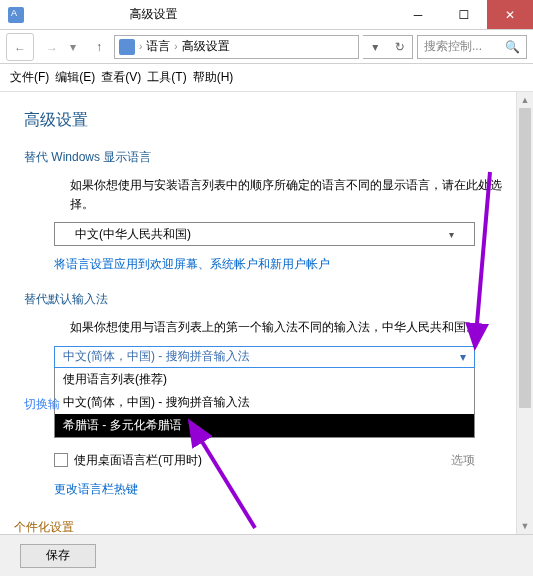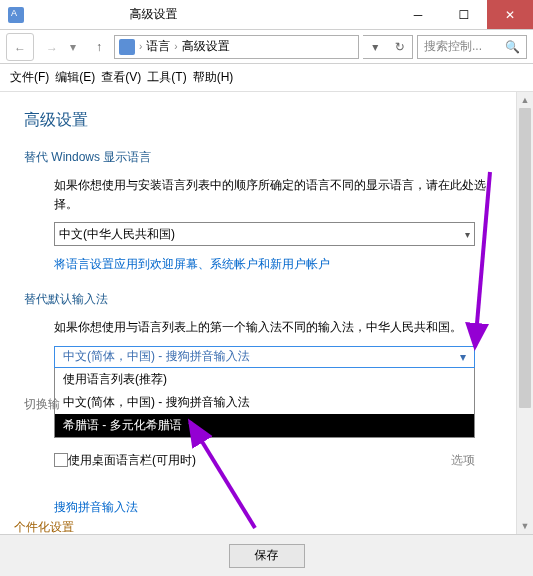--- a/index.html
+++ b/index.html
@@ -32,40 +32,40 @@
 .content { position: relative; height: 442px; overflow: hidden; }
 .scrollbar { position: absolute; right: 0; top: 0; width: 17px; height: 100%; background: #f0f0f0; border-left: 1px solid #e0e0e0; }
 .scroll-thumb { position: absolute; left: 2px; right: 2px; top: 16px; height: 300px; background: #ccc; border-radius: 1px; }
 .scroll-arrow { position: absolute; left: 0; right: 0; height: 16px; display: flex; align-items: center; justify-content: center; color: #888; font-size: 9px; }
 .scroll-arrow.up { top: 0; }
 .scroll-arrow.down { bottom: 0; }
 
 .inner { padding: 18px 28px 0 24px; }
 .page-title { font-size: 16px; color: #1e5a8e; margin-bottom: 18px; }
 .section-header { color: #1e5a8e; margin-bottom: 10px; }
-.section-desc { margin: 0 0 8px 30px; line-height: 1.6; }
-.combo { margin: 0 30px 10px 30px; height: 24px; border: 1px solid #888; display: flex; align-items: center; padding: 0 4px; justify-content: space-between; background: #fff; cursor: pointer; }
+.section-desc { margin: 0 0 8px 46px; line-height: 1.6; }
+.combo { margin: 0 30px 10px 30px; height: 24px; border: 1px solid #888; display: flex; align-items: center; padding: 0 20px; justify-content: space-between; background: #fff; cursor: pointer; }
 .combo .chev { color: #555; font-size: 10px; }
 .link { color: #0066cc; margin-left: 30px; display: inline-block; margin-bottom: 18px; cursor: pointer; }
 
 .dropdown-open { position: relative; margin: 0 30px; }
 .combo-selected { height: 22px; border: 1px solid #3a8de8; background: #fff; display: flex; align-items: center; padding: 0 8px; justify-content: space-between; color: #3a6db0; cursor: pointer; }
 .dropdown-list { background: #fff; border: 1px solid #888; border-top: none; }
 .dd-item { padding: 3px 8px; cursor: pointer; }
 .dd-item.highlighted { background: #000000; color: #fff; }
 
-.switch-label { position: absolute; left: 24px; top: 304px; color: #737373; }
+.switch-label { position: absolute; left: 24px; top: 304px; color: #3b82f6; }
 
-.checkbox-row { display: flex; align-items: center; margin: 14px 30px 24px 30px; }
+.checkbox-row { display: flex; align-items: center; margin: 14px 30px 6px 30px; gap: 6px; }
 .checkbox { width: 14px; height: 14px; border: 1px solid #888; background: #fff; cursor: pointer; }
 .options-link { margin-left: auto; color: #888; cursor: pointer; }
 
 .bottom-section { position: absolute; bottom: -2px; left: 14px; color: #a16207; }
 
-.footer { height: 42px; border-top: 1px solid #d0d0d0; background: #f0f0f0; display: flex; align-items: center; justify-content: center; padding: 0 20px; gap: 10px; }
+.footer { height: 42px; border-top: 1px solid #d0d0d0; background: #f0f0f0; display: flex; align-items: center; justify-content: flex-start; padding: 0 20px; gap: 10px; }
 .btn { min-width: 76px; height: 24px; border: 1px solid #adadad; background: #e8e8e8; cursor: pointer; }
 
 .arrow-annotation { position: absolute; pointer-events: none; }
 .arrow1 { stroke: #9400d3; stroke-width: 4; fill: #9400d3; }
 </style>
 </head>
 <body>
 
 <div class="titlebar">
   <div class="app-icon"></div>
@@ -138,21 +138,21 @@
         <div class="dd-item">中文(简体，中国) - 搜狗拼音输入法</div>
         <div class="dd-item highlighted">希腊语 - 多元化希腊语</div>
       </div>
     </div>
 
     <div class="checkbox-row">
       <div class="checkbox"></div>
       <span>使用桌面语言栏(可用时)</span>
       <span class="options-link">选项</span>
     </div>
-    <a class="link" style="margin-top:6px;">搜狗拼音输入法</a>
+    <a class="link" style="margin-top:6px;">更改语言栏热键</a>
 
   </div>
 
   <div class="switch-label">切换输</div>
   <div class="bottom-section">个件化设置</div>
 
   <svg class="arrow-annotation" style="left:0;top:0;width:520px;height:440px;">
     <defs>
       <marker id="ah" markerWidth="8" markerHeight="8" refX="6" refY="3" orient="auto">
           <polygon points="0 0, 7 3, 0 6" fill="#9400d3"></polygon>

